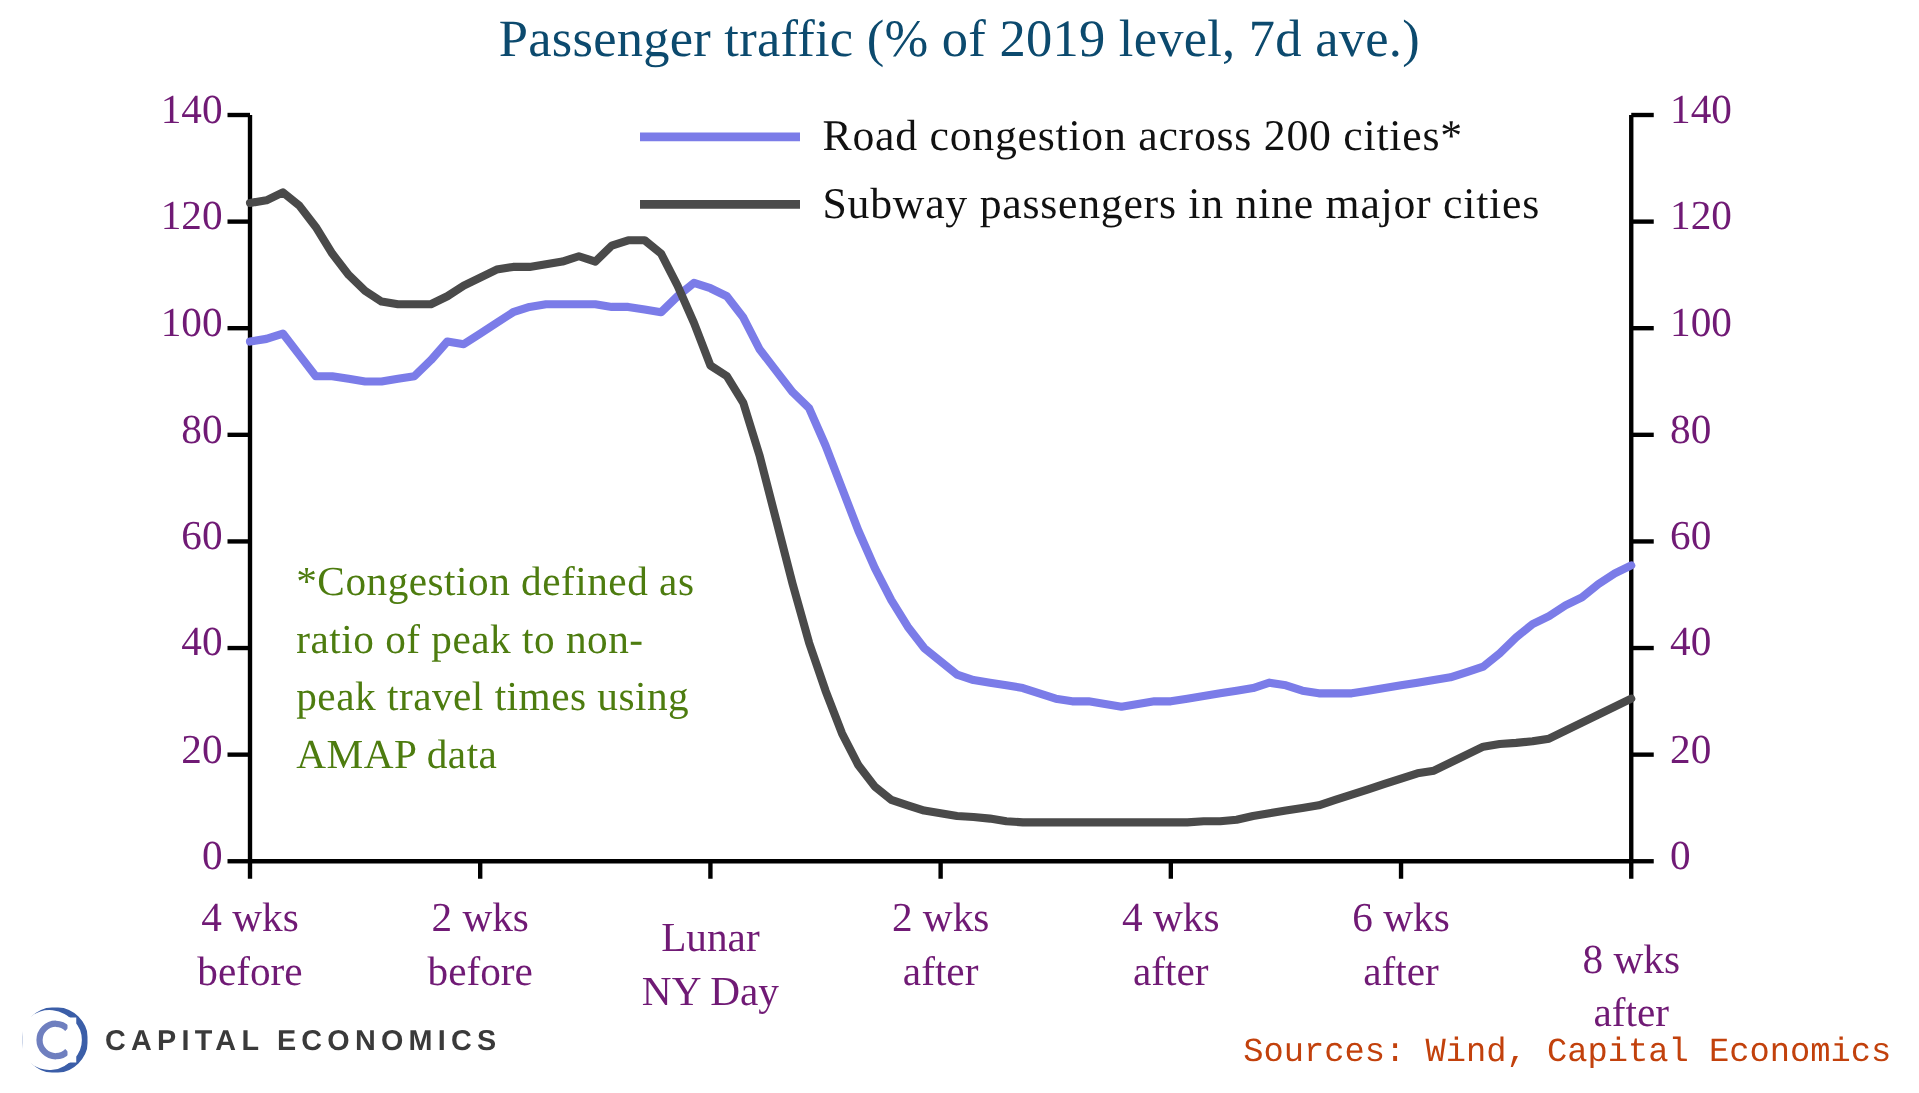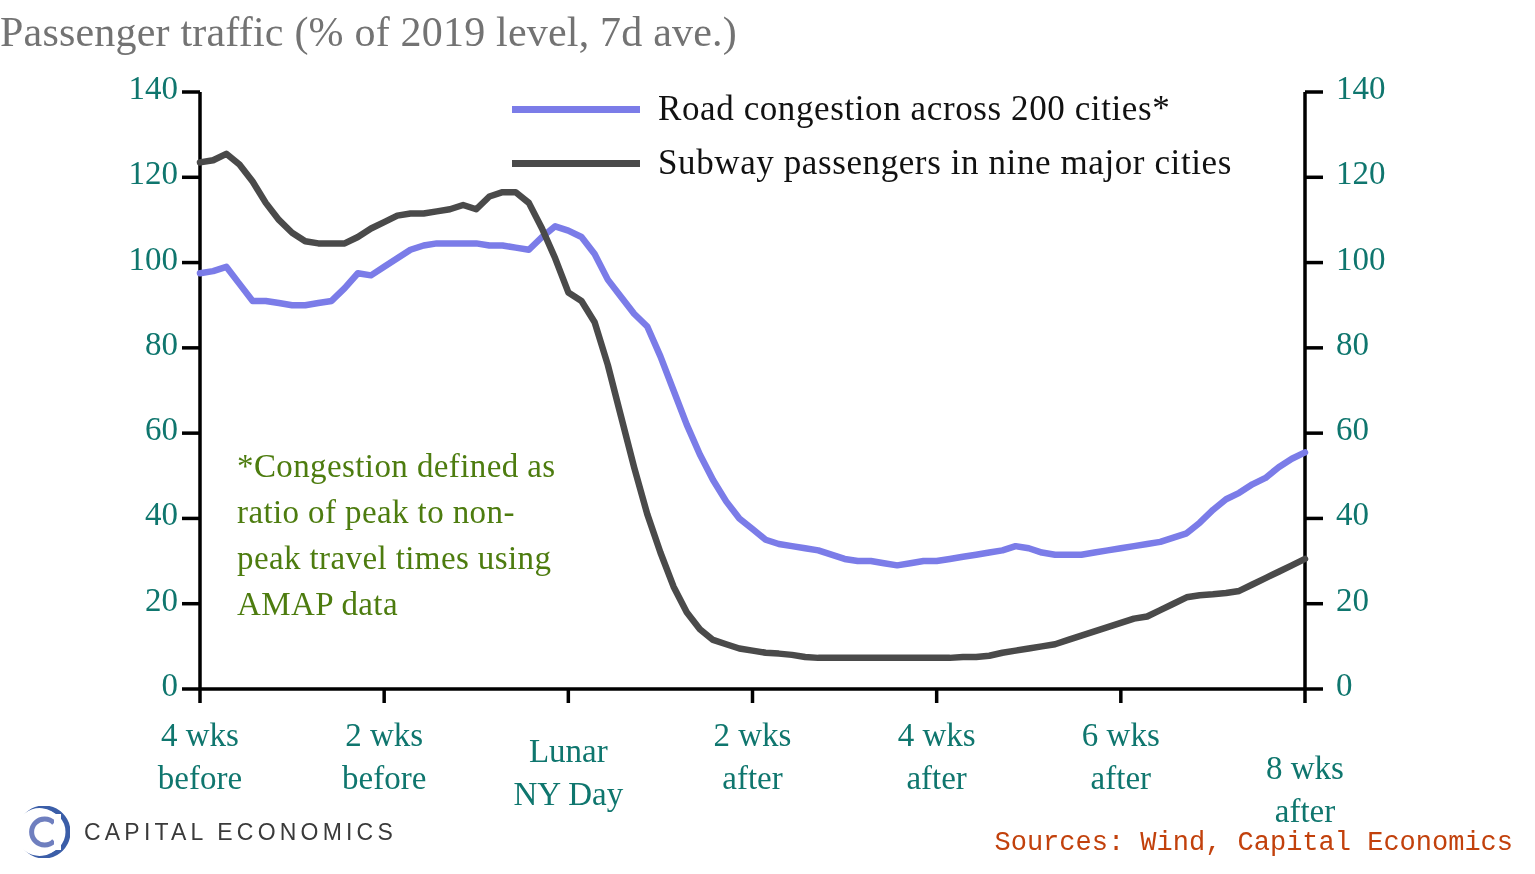--- a/index.html
+++ b/index.html
@@ -19,22 +19,23 @@
     position: absolute;
     left: 0; top: 0;
     width: 1535px;
     height: 874px;
   }
   .chart-title {
     position: absolute;
     left: 0;
     top: 8px;
     width: 1535px;
+    text-align: center;
     font-size: 42px;
-    color: #737373;
+    color: #0c4a6e;
     font-family: "Liberation Serif", serif;
     letter-spacing: 0.2px;
   }
   .plot-svg {
     position: absolute;
     left: 0;
     top: 0;
   }
   .legend {
     position: absolute;
@@ -70,21 +71,21 @@
     font-size: 33px;
     line-height: 46px;
     font-family: "Liberation Serif", serif;
     color: #4d7c0f;
     letter-spacing: 0.4px;
   }
   .axis-label {
     position: absolute;
     font-size: 33px;
     font-family: "Liberation Serif", serif;
-    color: #0f766e;
+    color: #701a75;
   }
   .ytick-left {
     text-align: right;
     width: 70px;
   }
   .ytick-right {
     text-align: left;
     width: 80px;
   }
   .xtick {
@@ -102,21 +103,21 @@
   .logo-mark {
     width: 52px;
     height: 52px;
     position: relative;
     flex: 0 0 auto;
   }
   .logo-text {
     margin-left: 14px;
     font-size: 23px;
     letter-spacing: 4.2px;
-    font-weight: normal;
+    font-weight: bold;
     color: #3a3a3a;
     font-family: "Liberation Sans", sans-serif;
   }
   .sources {
     position: absolute;
     right: 22px;
     top: 828px;
     font-size: 27px;
     color: #c2410c;
     font-family: Liberation Mono, monospace;

